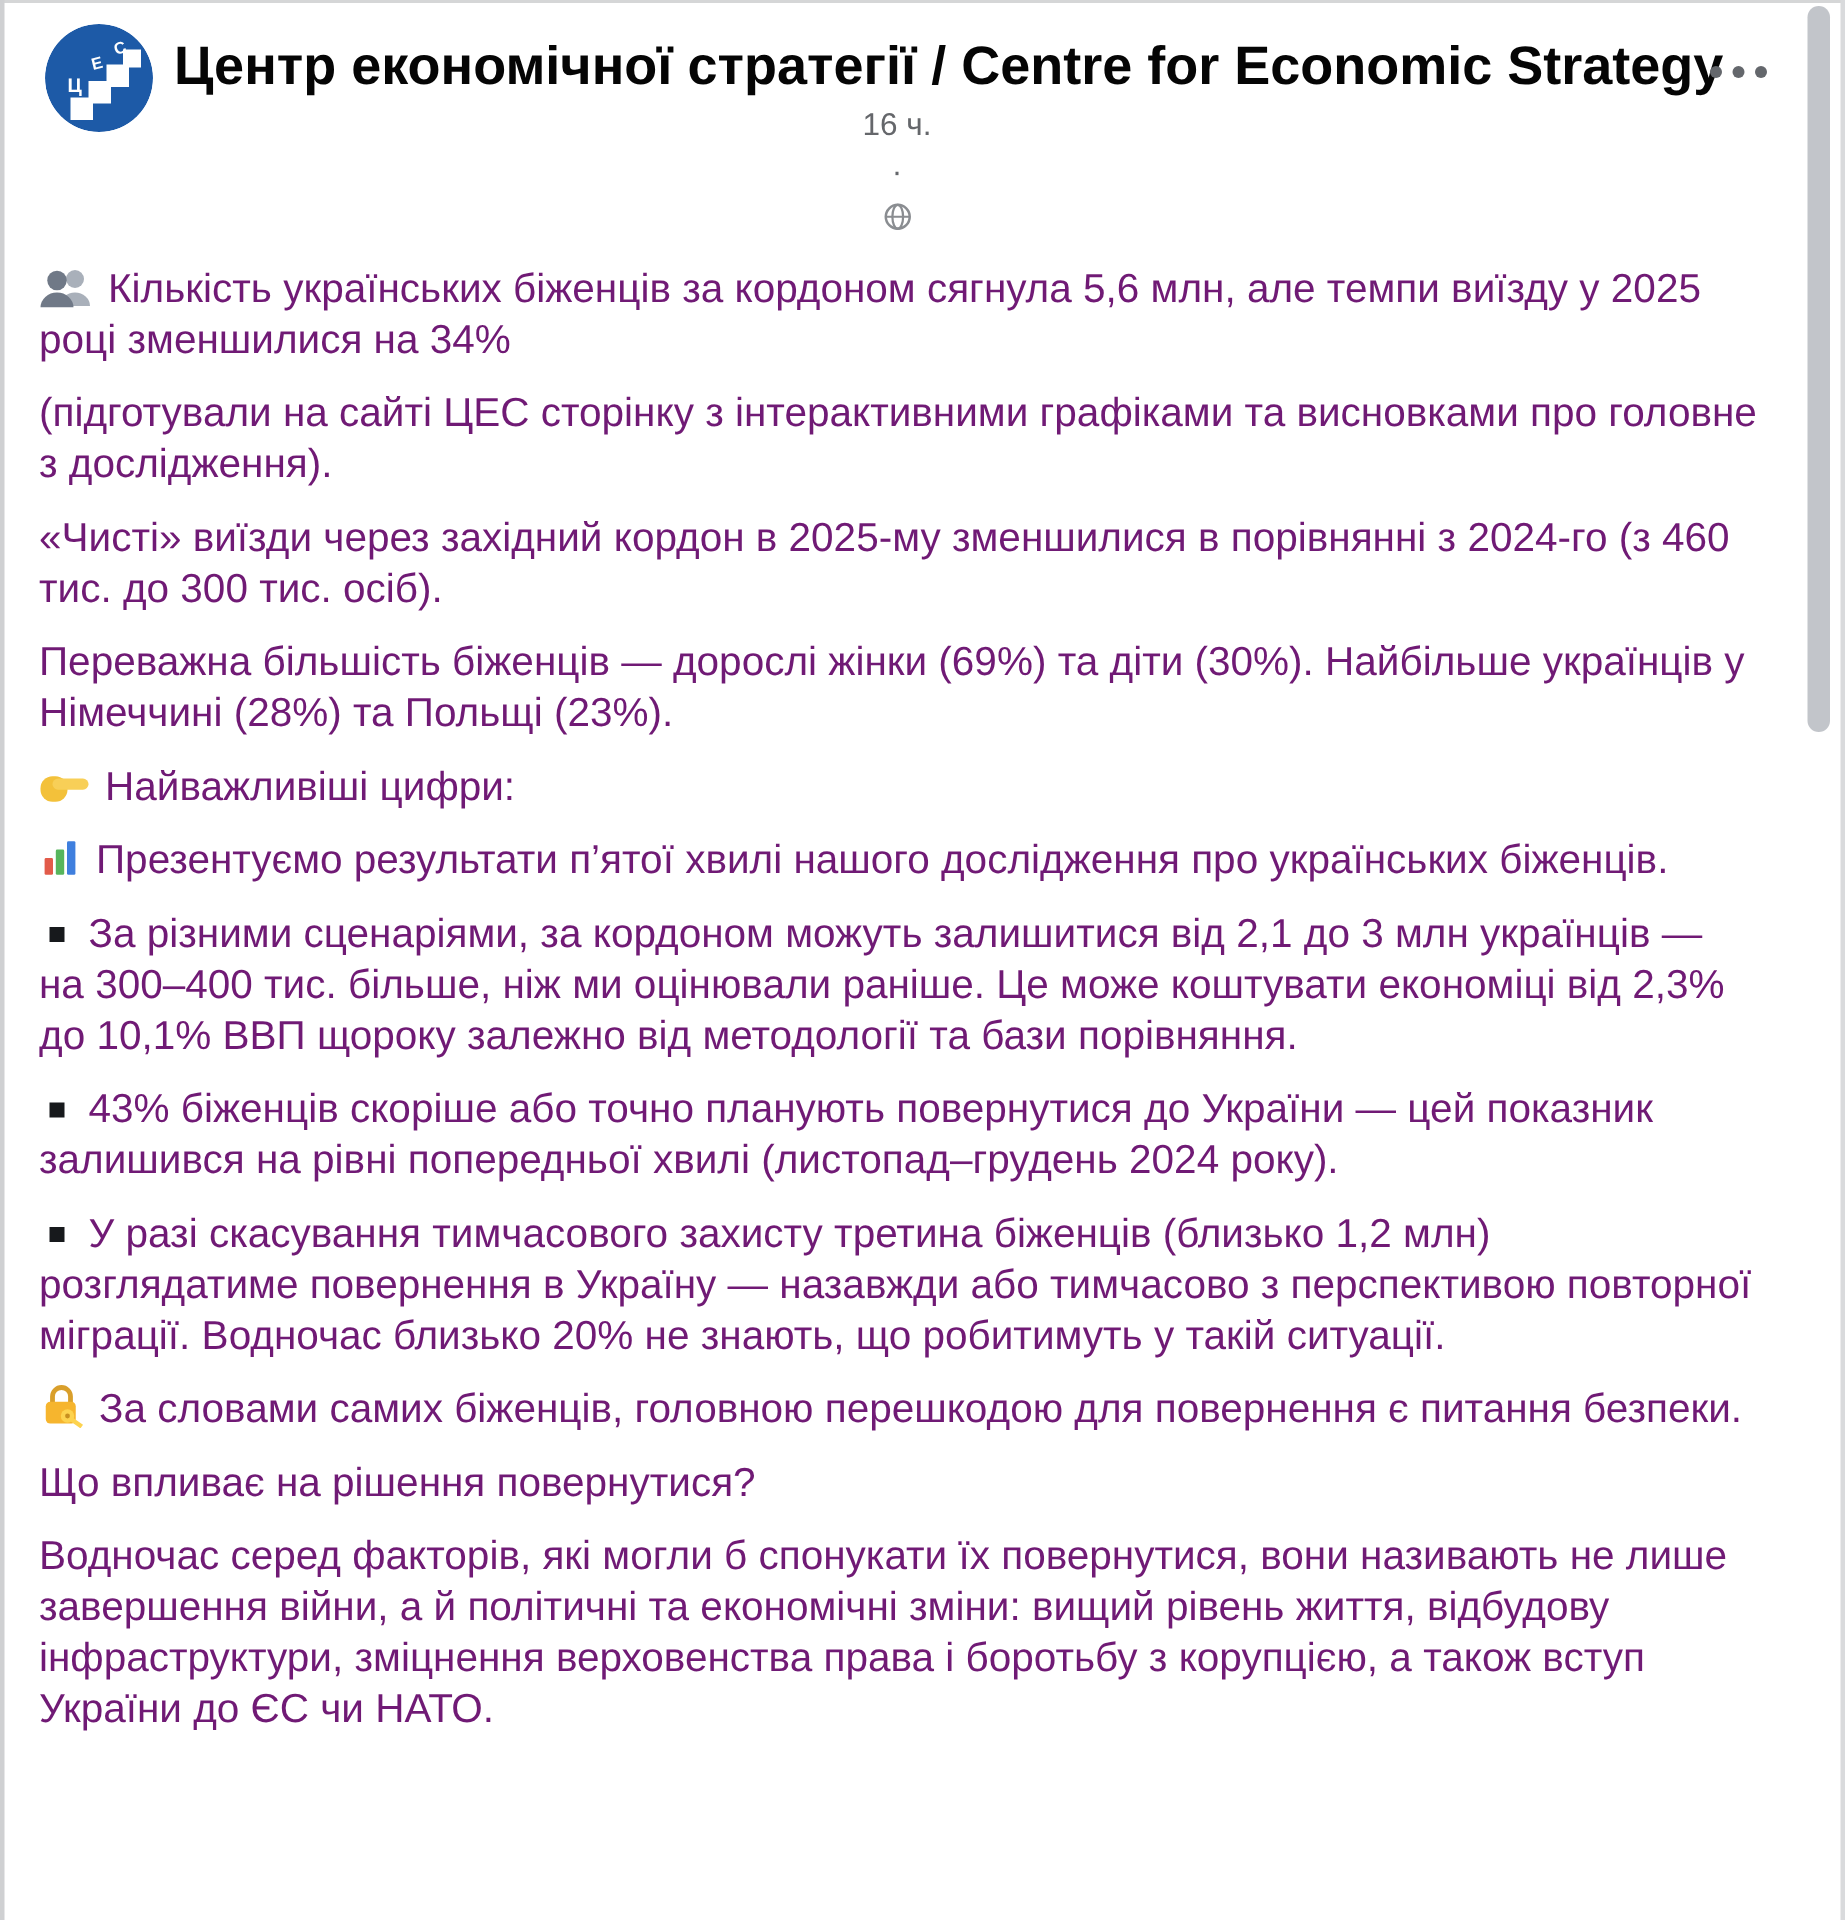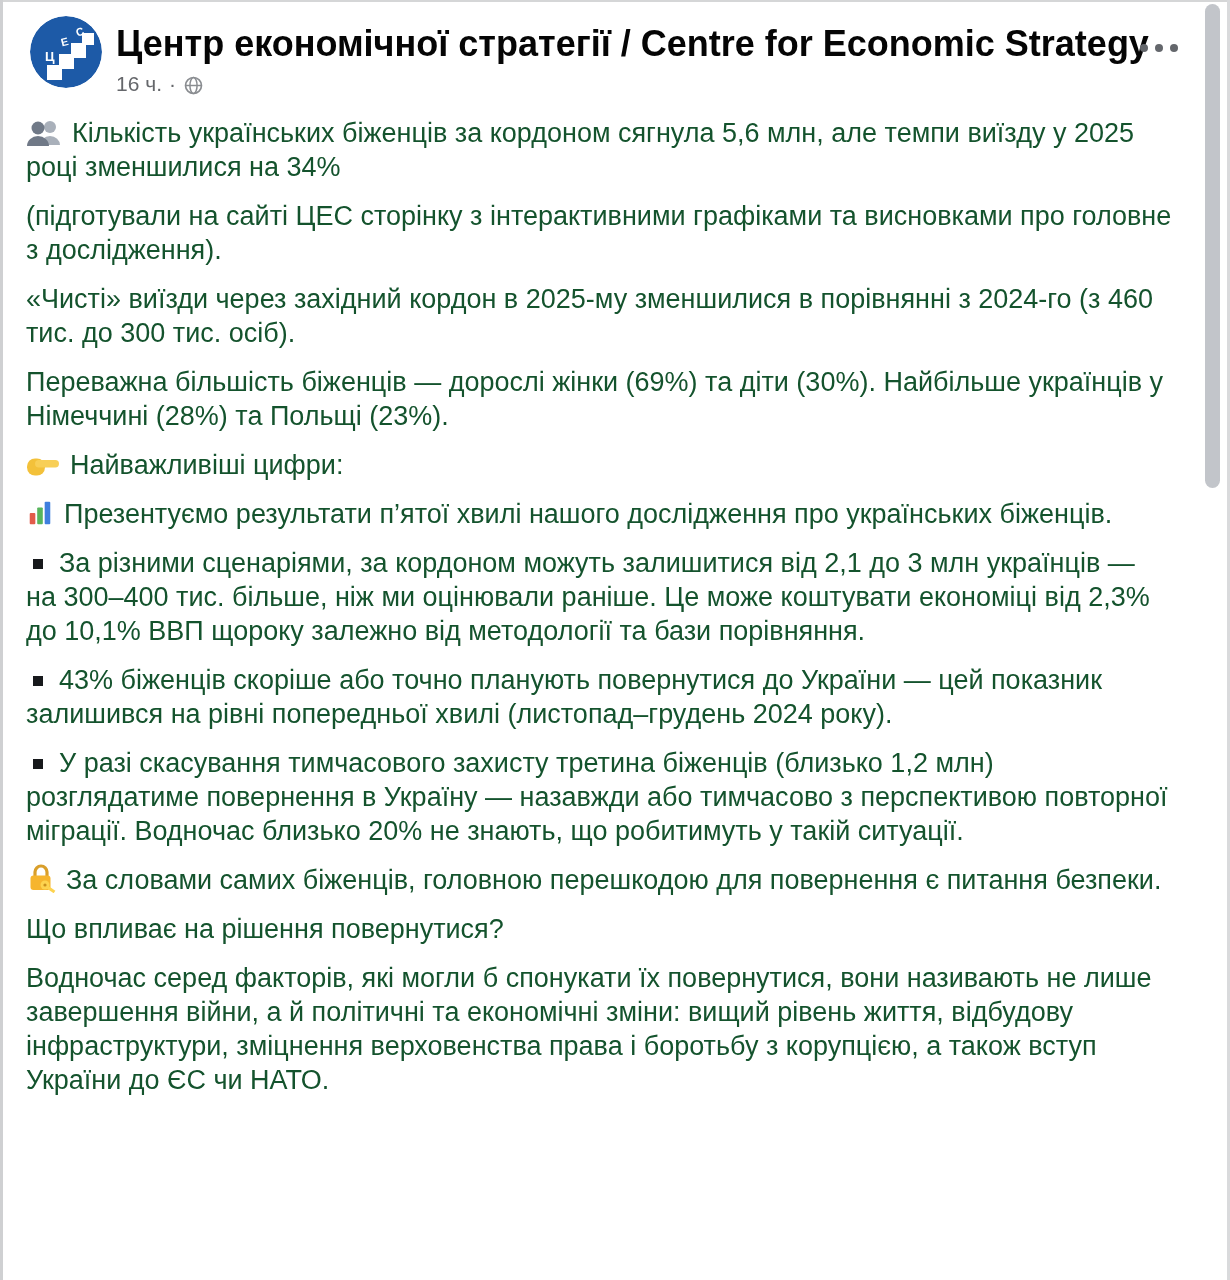--- a/index.html
+++ b/index.html
@@ -13,26 +13,26 @@
   .edge-left{position:absolute;left:0;top:0;width:3px;height:1280px;background:#cfd0d2;}
   .edge-right{position:absolute;right:0;top:0;width:3px;height:1280px;background:#d9dadc;}
   .edge-top{position:absolute;left:0;top:0;width:1230px;height:2px;background:#d5d6d7;}
   
   .scroll-thumb{position:absolute;top:4px;right:10px;width:15px;height:484px;border-radius:8px;background:#c2c5ca;}
   
   .header{display:flex;align-items:flex-start;padding:16px 150px 0 30px;position:relative;}
   .avatar{width:72px;height:72px;border-radius:50%;flex:0 0 72px;cursor:pointer;}
   .head-col{margin-left:14px;padding-top:6px;min-width:0;}
   .page-title{font-size:36px;font-weight:700;color:#050505;line-height:1.2;white-space:nowrap;}
-  .meta{display:flex;align-items:flex-end;gap:7px;margin-top:7px;font-size:21px;color:#65676b;}
+  .meta{display:flex;align-items:center;gap:7px;margin-top:7px;font-size:21px;color:#65676b;flex-direction:column;}
   .dots-menu{position:absolute;top:40px;right:48px;display:flex;gap:7px;cursor:pointer;padding:4px;}
   .dots-menu i{width:8px;height:8px;border-radius:50%;background:#64676c;display:block;}
   
   .post-body{padding:20px 58px 0 26px;}
-  .post-body p{margin:0 0 15px 0;font-size:27px;line-height:34px;color:#14532d;}
+  .post-body p{margin:0 0 15px 0;font-size:27px;line-height:34px;color:#701a75;}
   .pemoji{display:inline-block;vertical-align:-4px;margin-right:10px;line-height:0;}
   .bullet{display:inline-block;width:10px;height:10px;background:#17191c;margin:0 16px 0 7px;vertical-align:3px;}
   .hl{background:#b0d0f7;padding:3px 4px 4px 2px;
       -webkit-box-decoration-break:clone;box-decoration-break:clone;}
 </style>
 </head>
 <body>
 
 <div class="edge-top"></div>
 <div class="edge-left"></div>

